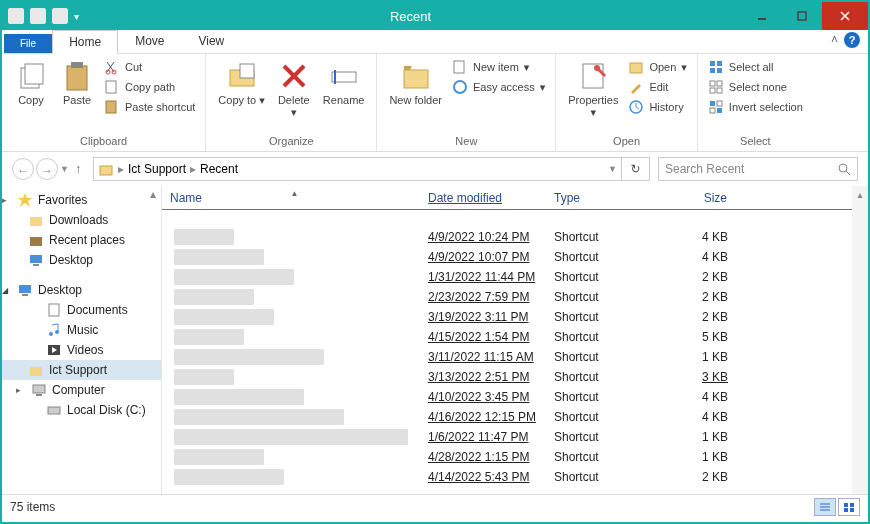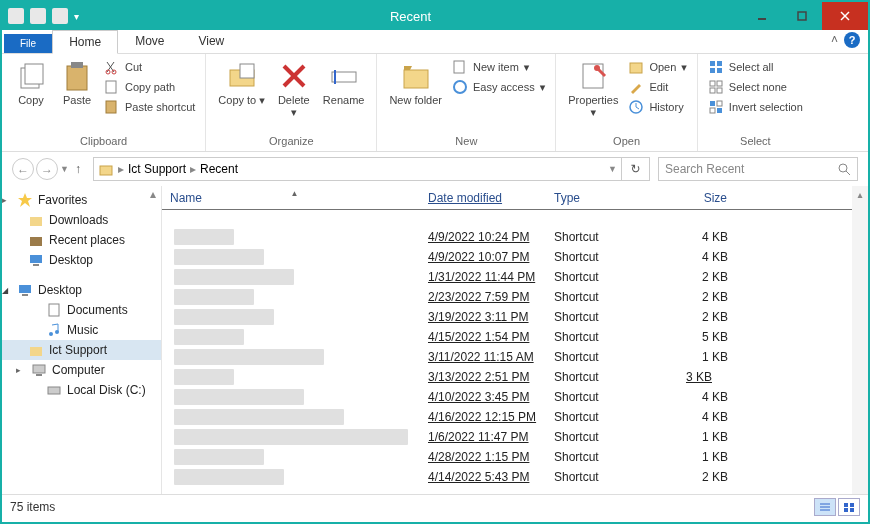--- a/index.html
+++ b/index.html
@@ -348,20 +348,27 @@
         <span>Documents</span>
       </div>
     <div class="tree-item indent2">
         <svg class="ticon">
           <path d="M6 3 L12 2 L12 10" stroke="#4a90d9" fill="none"></path>
           <circle cx="5" cy="12" r="2" fill="#4a90d9"></circle>
           <circle cx="11" cy="10" r="2" fill="#4a90d9"></circle>
         </svg>
         <span>Music</span>
       </div>
+    <div class="tree-item indent2">
+        <svg class="ticon">
+          <rect x="2" y="3" width="12" height="10" fill="#444"></rect>
+          <path d="M6 5 L11 8 L6 11 Z" fill="#fff"></path>
+        </svg>
+        <span>Videos</span>
+      </div>
     <div class="tree-item indent1 selected">
         <svg class="ticon">
           <rect x="2" y="5" width="12" height="9" fill="#f3d68a"></rect>
         </svg>
         <span>Ict Support</span>
       </div>
     <div class="tree-item indent1 expand">
         <svg class="ticon">
           <rect x="2" y="3" width="12" height="8" fill="#ccc" stroke="#888"></rect>
           <rect x="5" y="12" width="6" height="2" fill="#888"></rect>
@@ -439,21 +446,21 @@
           <div class="cell col-date">3/11/2022 11:15 AM</div>
           <div class="cell col-type">Shortcut</div>
           <div class="cell col-size" style="text-align:right;">1 KB</div>
         </div>
         <div class="row">
           <div class="cell col-name" style="display:flex;align-items:center;">
             <div class="blur" style="width:60px"></div>
           </div>
           <div class="cell col-date">3/13/2022 2:51 PM</div>
           <div class="cell col-type">Shortcut</div>
-          <div class="cell col-size" style="text-align:center;text-decoration:underline;">3 KB</div>
+          <div class="cell col-size" style="text-align:right;text-decoration:underline;">3 KB</div>
         </div>
         <div class="row">
           <div class="cell col-name" style="display:flex;align-items:center;">
             <div class="blur" style="width:130px"></div>
           </div>
           <div class="cell col-date">4/10/2022 3:45 PM</div>
           <div class="cell col-type">Shortcut</div>
           <div class="cell col-size" style="text-align:right;">4 KB</div>
         </div>
         <div class="row">

